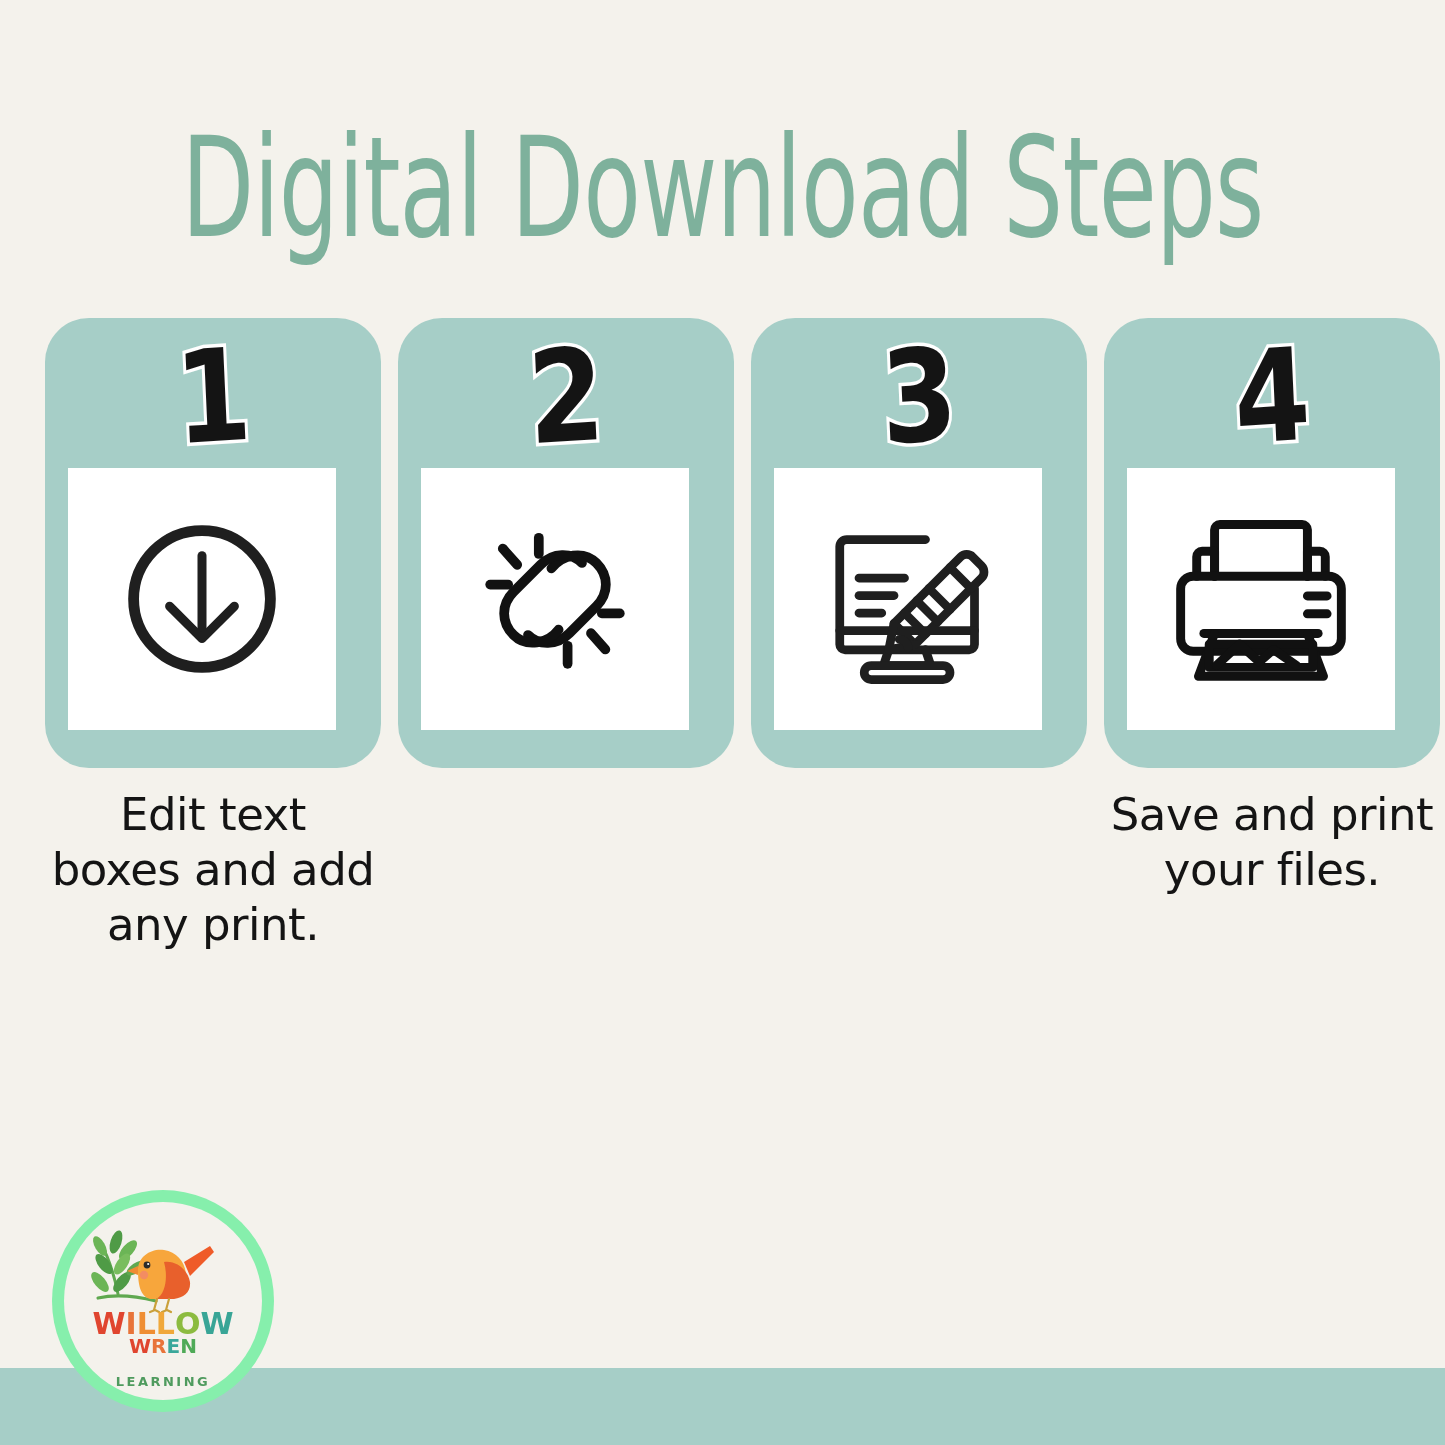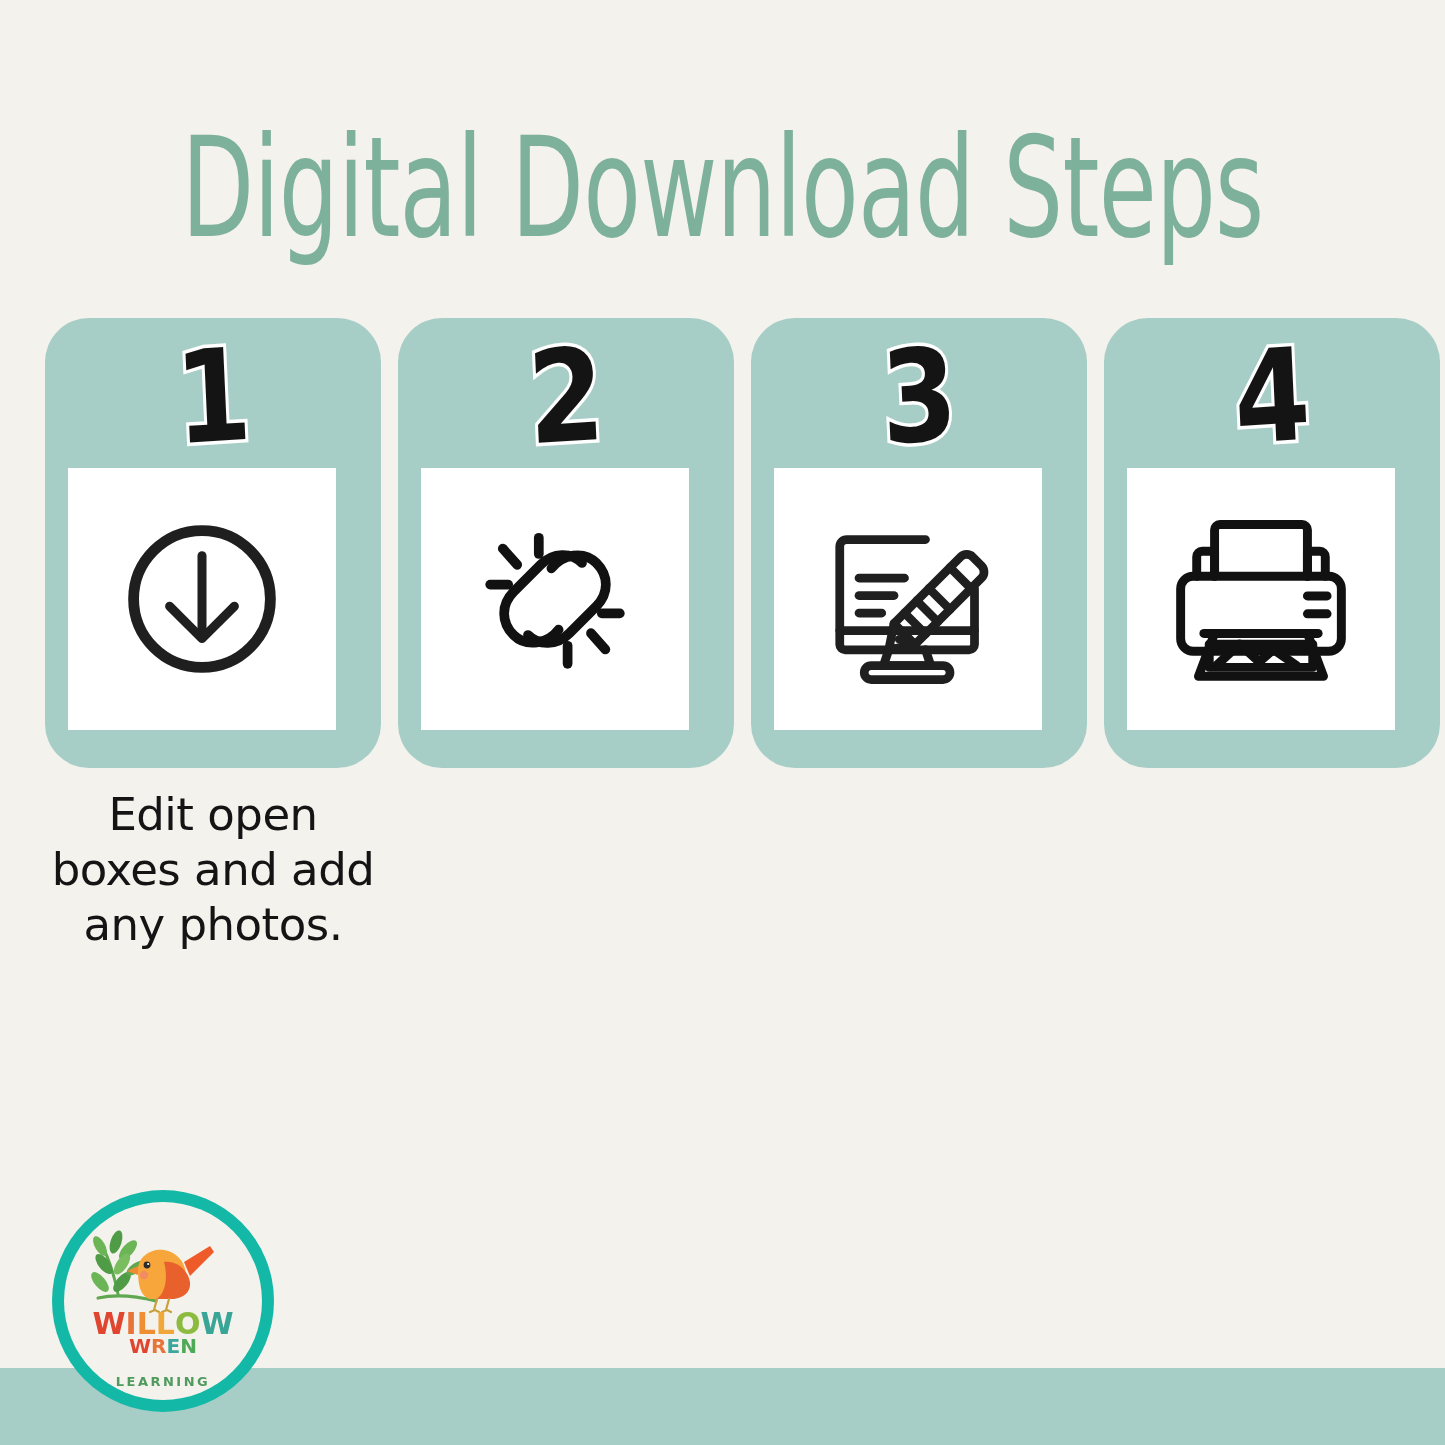--- a/index.html
+++ b/index.html
@@ -100,21 +100,21 @@
     position:absolute;
     left:0; bottom:0;
     width:1445px; height:77px;
     background:#a6ceC7;
   }
 
   #logo-disc-outer {
     position:absolute;
     left:52px; bottom:33px;
     width:222px; height:222px;
-    background:#14b8a6;
+    background:#86efac;
     border-radius:50%;
   }
 
   #logo-disc-inner {
     position:absolute;
     left:12px; top:12px;
     width:198px; height:198px;
     background:#f4f2ec;
     border-radius:50%;
     overflow:hidden;
@@ -230,21 +230,22 @@
 
           <path d="M25 86 L38 74 L49 84 L57 77 L70 86"></path>
         </g>
       </svg>
     </div>
   </div>
 
 </div>
 
 <div id="captions">
-  <div class="step-caption">Edit open boxes and add any photos.</div>
+  <div class="step-caption">Edit text boxes and add any print.</div>
+  <div class="step-caption">Save and print your files.</div>
 </div>
 
 <div id="bottom-bar"></div>
 
 <div id="logo-disc-outer">
   <div id="logo-disc-inner">
 
     <svg id="logo-art" viewBox="0 0 198 198">
 
       <g>

